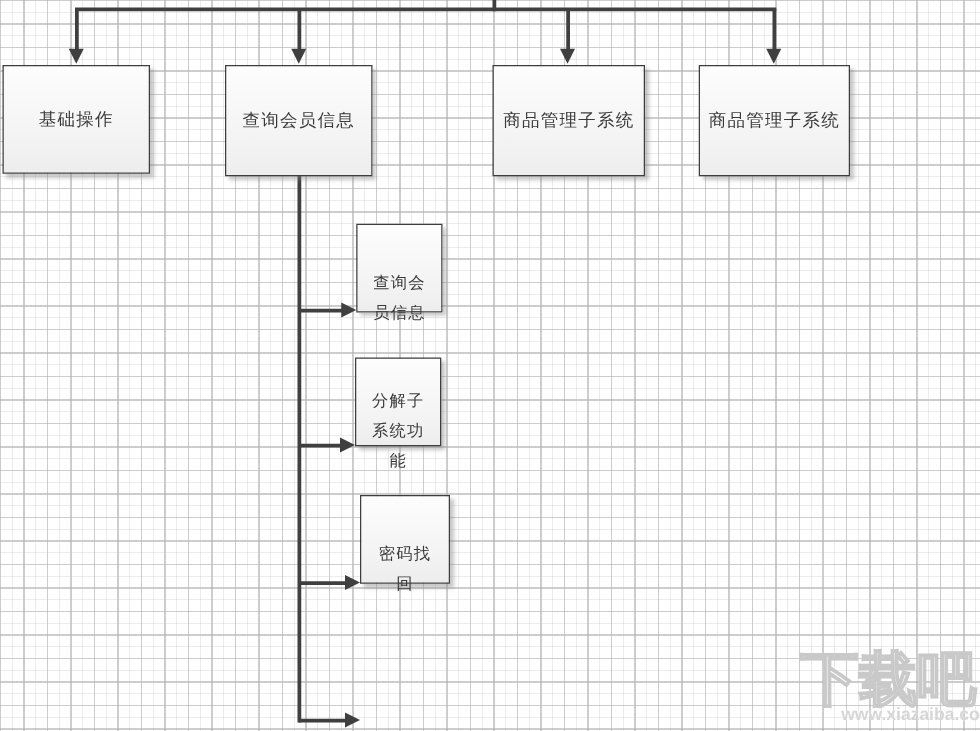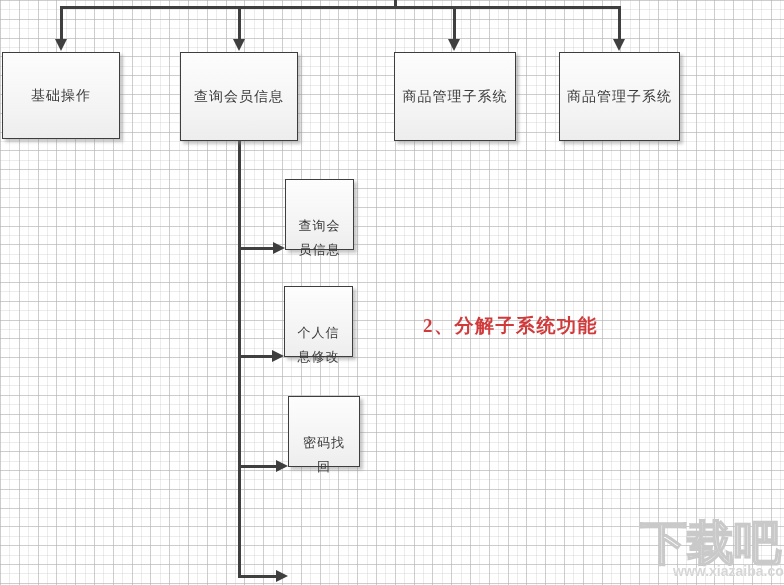--- a/index.html
+++ b/index.html
@@ -137,24 +137,23 @@
   <div class="line" style="left:239px; top:464.5px; width:38px; height:3px;"></div>
   <div class="arrow-right" style="left:276px; top:460px;"></div>
 
   <div class="line" style="left:239px; top:574.5px; width:38px; height:3px;"></div>
   <div class="arrow-right" style="left:276px; top:570px;"></div>
 
   <div class="node node-sub" style="left:285px; top:179px; width:69px; height:71px;">
     <span class="wrap">查询会员信息</span>
   </div>
   <div class="node node-sub" style="left:284px; top:286px; width:69px; height:71px;">
-    <span class="wrap">个人信息修改</span>
+    <span class="wrap">分解子系统功能</span>
   </div>
   <div class="node node-sub" style="left:288px; top:396px; width:72px; height:71px;">
     <span class="wrap">密码找回</span>
   </div>
 
-  <div class="annotation">2、分解子系统功能</div>
 
   <div class="wm-logo">下载吧</div>
   <div class="wm-url">www.xiazaiba.com</div>
 
 </div>
 
 </body></html>

